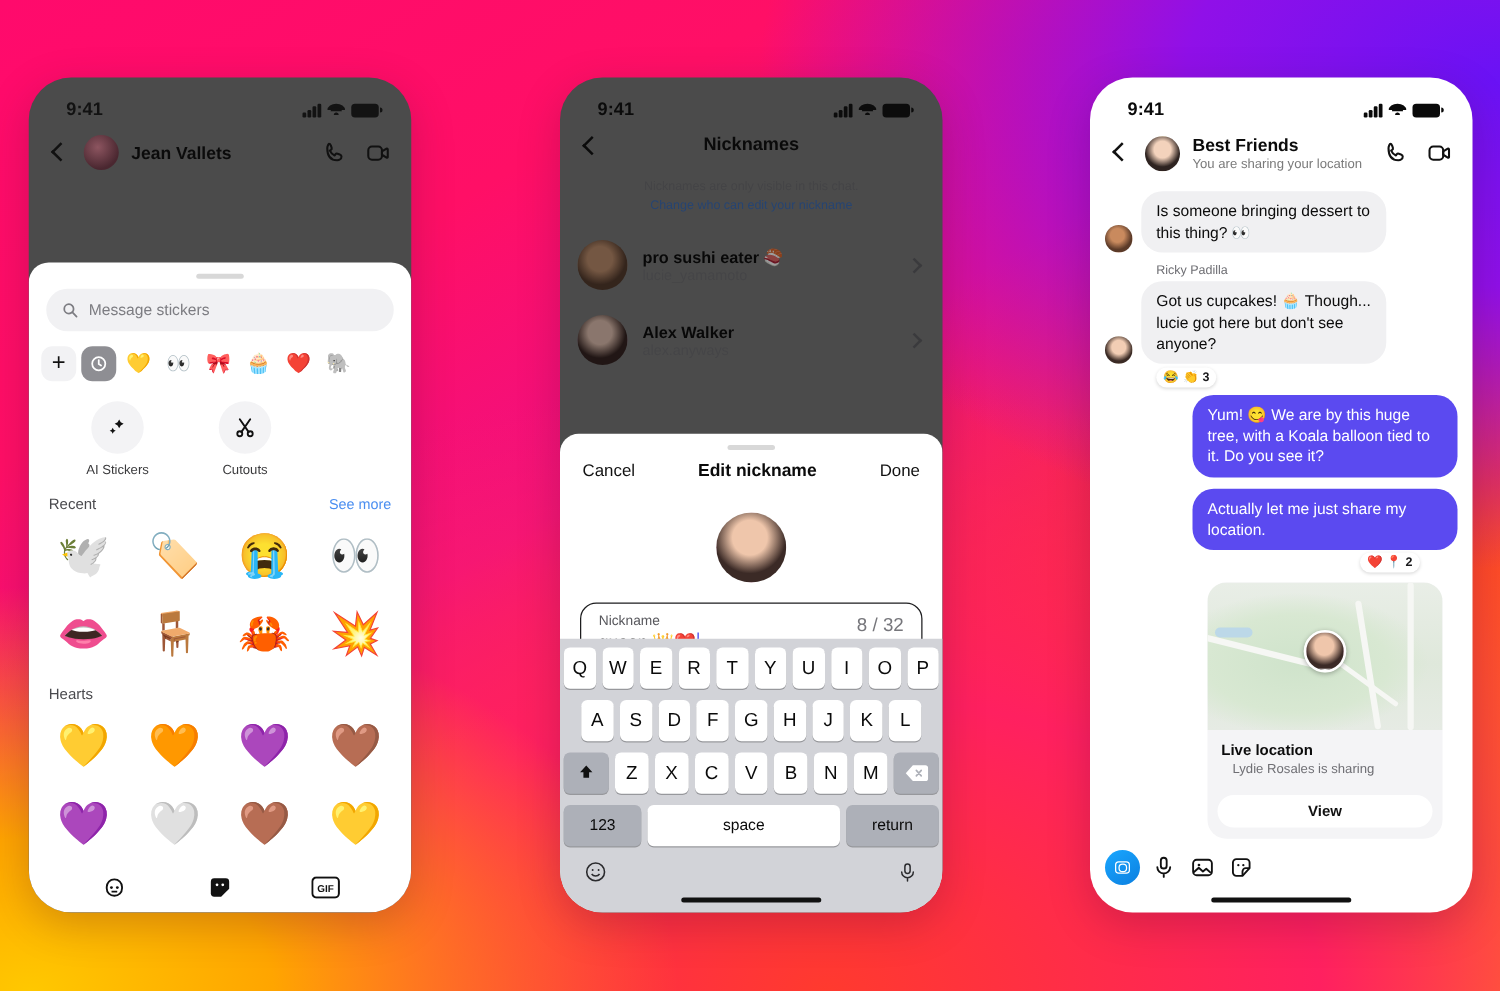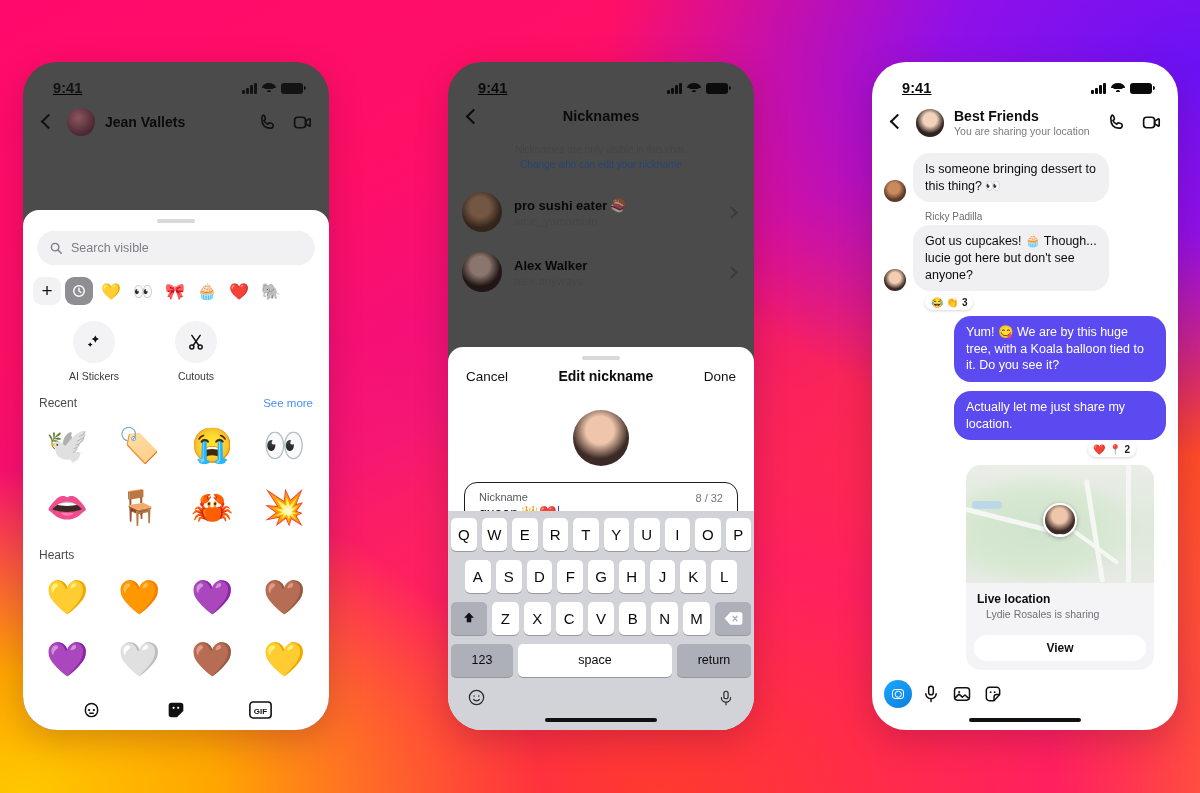--- a/index.html
+++ b/index.html
@@ -21,21 +21,21 @@
     overflow:hidden;
     box-shadow:0 10px 34px rgba(60,0,40,.22);
   }
   #phone1 { left:23px;  top:62px; width:306px; height:668px; background:#4b4b4b; }
   #phone2 { left:448px; top:62px; width:306px; height:668px; background:#4b4b4b; }
   #phone3 { left:872px; top:62px; width:306px; height:668px; background:#ffffff; }
 
   
   .statusbar {
     height:42px; display:flex; align-items:center;
-    justify-content:space-between; padding:10px 26px 0 30px;text-decoration:underline;
+    justify-content:space-between; padding:10px 26px 0 30px;
   }
   .sb-time { font-size:14.5px; font-weight:700; letter-spacing:.1px; }
   .sb-icons { display:flex; align-items:center; gap:5px; }
   .sig { display:flex; align-items:flex-end; gap:1.5px; height:11px; }
   .sig i { width:2.6px; border-radius:1px; display:block; }
   .sig i:nth-child(1){height:4px}.sig i:nth-child(2){height:6px}
   .sig i:nth-child(3){height:8.5px}.sig i:nth-child(4){height:11px}
   .wifi { width:14px; height:11px; position:relative; }
   .wifi span { position:absolute; left:50%; transform:translateX(-50%);
     border-radius:50% 50% 0 0 / 100% 100% 0 0; }
@@ -140,21 +140,21 @@
     padding:0 18px 12px; }
   .es-cancel, .es-done { font-size:13.5px; color:#111; }
   .es-title { font-size:14px; font-weight:700; color:#0b0b0b; }
   .es-avatar { width:56px; height:56px; border-radius:50%; margin:14px auto 16px; }
   .nickfield { margin:0 16px; border:1.4px solid #1d1d1f; border-radius:13px;
     padding:8px 14px 9px; position:relative; }
   .nf-label { font-size:11px; color:#58585d; }
   .nf-value { font-size:14px; color:#0b0b0b; margin-top:2px; }
   .nf-caret { display:inline-block; width:1.5px; height:14px; background:#3d3df0;
     vertical-align:-2px; margin-left:1px; }
-  .nf-count { position:absolute; right:14px; top:9px; font-size:11px; color:#76767b;padding-left:36px; }
+  .nf-count { position:absolute; right:14px; top:9px; font-size:15px; color:#76767b;padding-left:36px; }
   .nf-help { font-size:10.5px; color:#76767b; padding:7px 18px 0; }
 
   
   .kb { position:absolute; left:0; right:0; bottom:0; background:#d2d3d8;
     padding:7px 3px 0; }
   .kbrow { display:flex; justify-content:center; gap:5px; margin-bottom:9px; }
   .key { background:#fff; border-radius:5px; height:33px; flex:1 1 0;
     display:flex; align-items:center; justify-content:center;
     font-size:15px; color:#0a0a0a; box-shadow:0 1px 0 rgba(0,0,0,.28); }
   .kbrow.r2 { padding:0 14px; }
@@ -269,21 +269,21 @@
   <div class="sheet" style="top:148px;">
     <div class="grabber"></div>
 
     <div class="searchbar">
       <span class="ic-search">
         <svg viewBox="0 0 24 24" width="14" height="14" fill="none" stroke="#7d7d82" stroke-width="2.4" stroke-linecap="round">
             <circle cx="10.5" cy="10.5" r="6.4"></circle>
             <path d="M15.4 15.4L21 21"></path>
           </svg>
       </span>
-      <span class="lbl">Search visible</span>
+      <span class="lbl">Message stickers</span>
     </div>
 
     <div class="catrow">
       <div class="cat plus">+</div>
       <div class="cat clock">
         <svg viewBox="0 0 24 24" width="14" height="14" fill="none" stroke="#fff" stroke-width="2.4" stroke-linecap="round">
             <circle cx="12" cy="12" r="9"></circle>
             <path d="M12 7v5.4l3.2 2"></path>
           </svg>
       </div>

